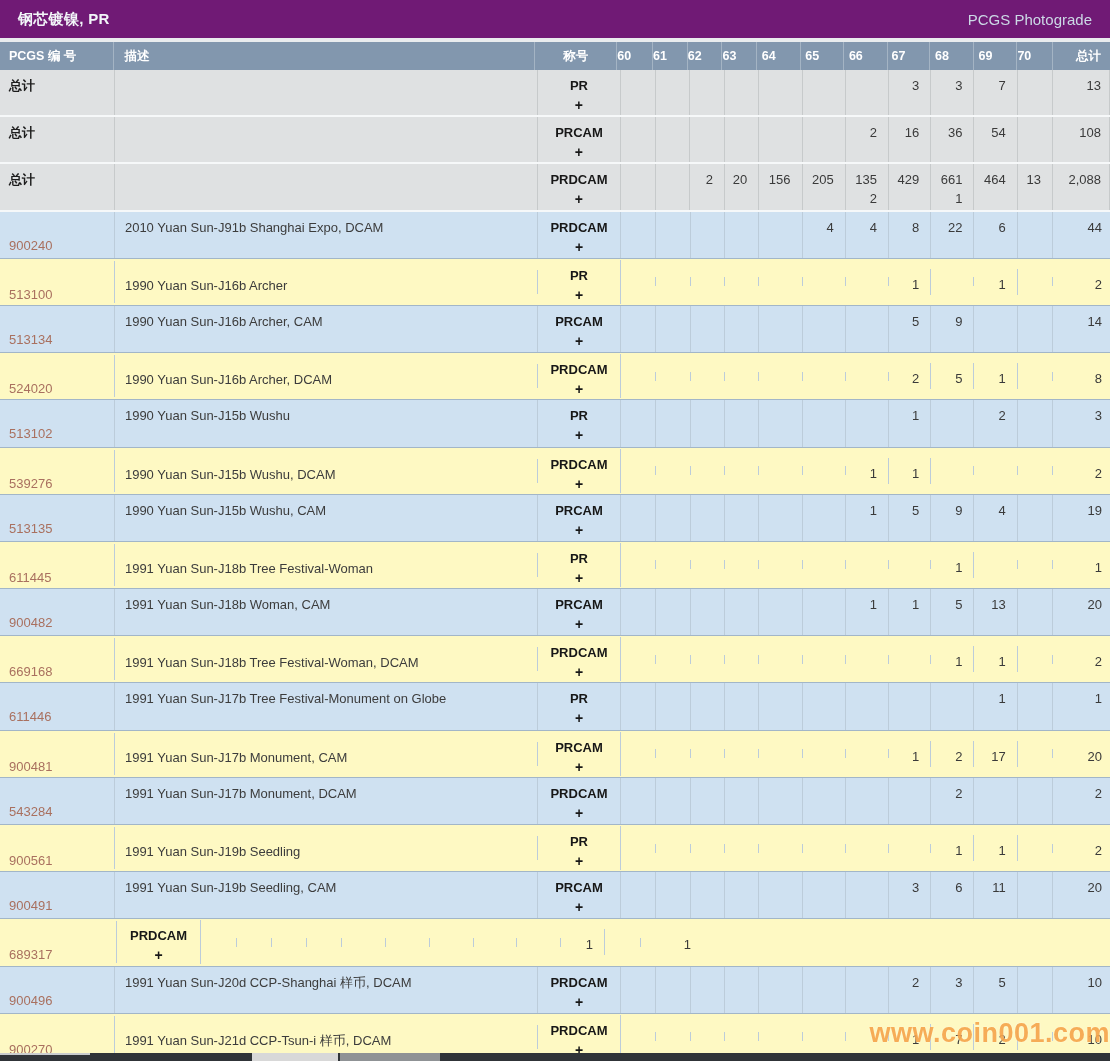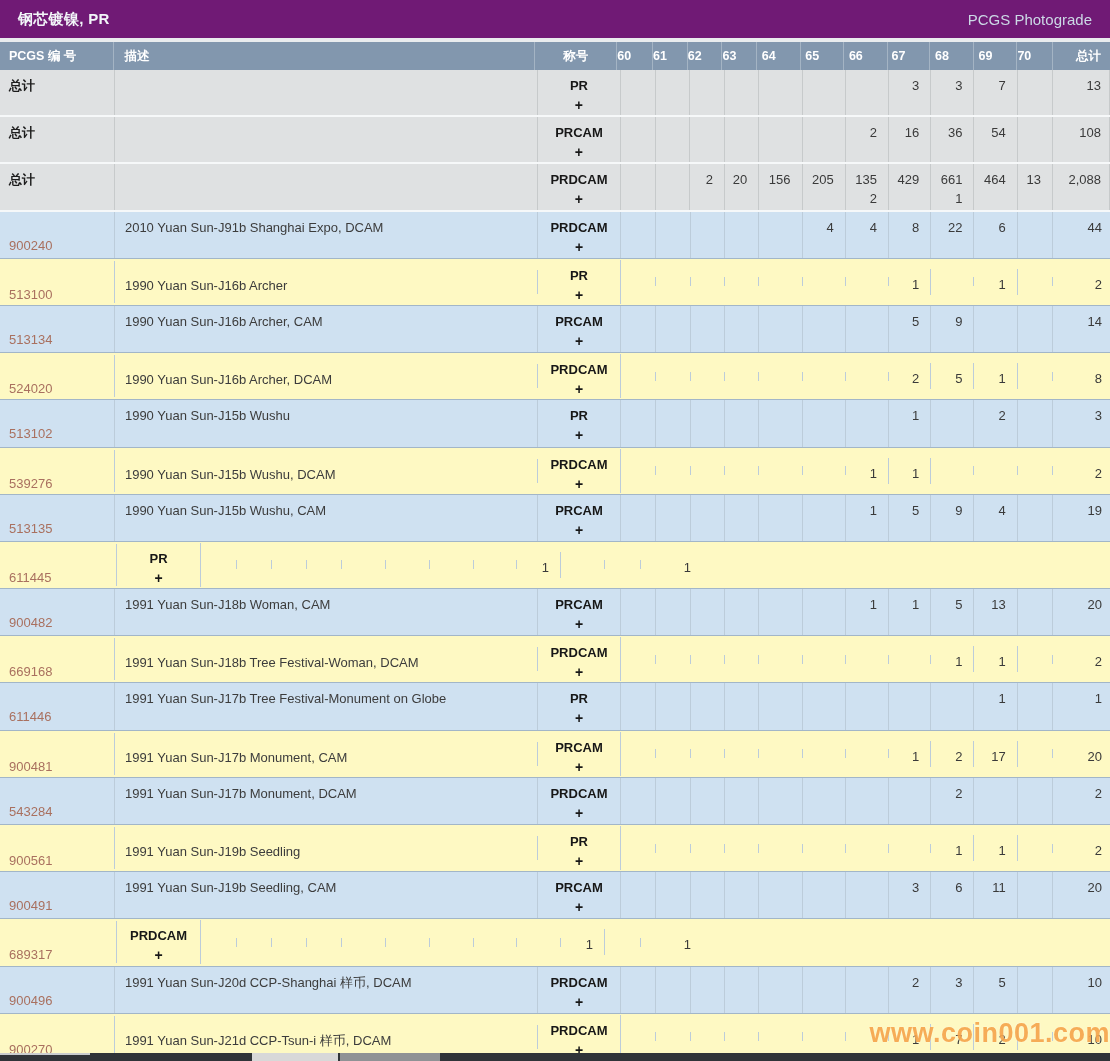--- a/index.html
+++ b/index.html
@@ -689,20 +689,23 @@
           </div>
           <div class="cell num c14">
             <span class="l1">19</span>
             <span class="l2"></span>
           </div>
         </div>
         <div class="row white">
           <div class="cell c0">
             <span class="l1 pcgs-link">611445</span>
           </div>
+          <div class="cell c1">
+            <span class="l1">1991 Yuan Sun-J18b Tree Festival-Woman</span>
+          </div>
           <div class="cell c2 desig">
             <span class="l1">PR</span>
             <span class="l2">+</span>
           </div>
           <div class="cell num c3">
             <span class="l1"></span>
             <span class="l2"></span>
           </div>
           <div class="cell num c4">
             <span class="l1"></span>

